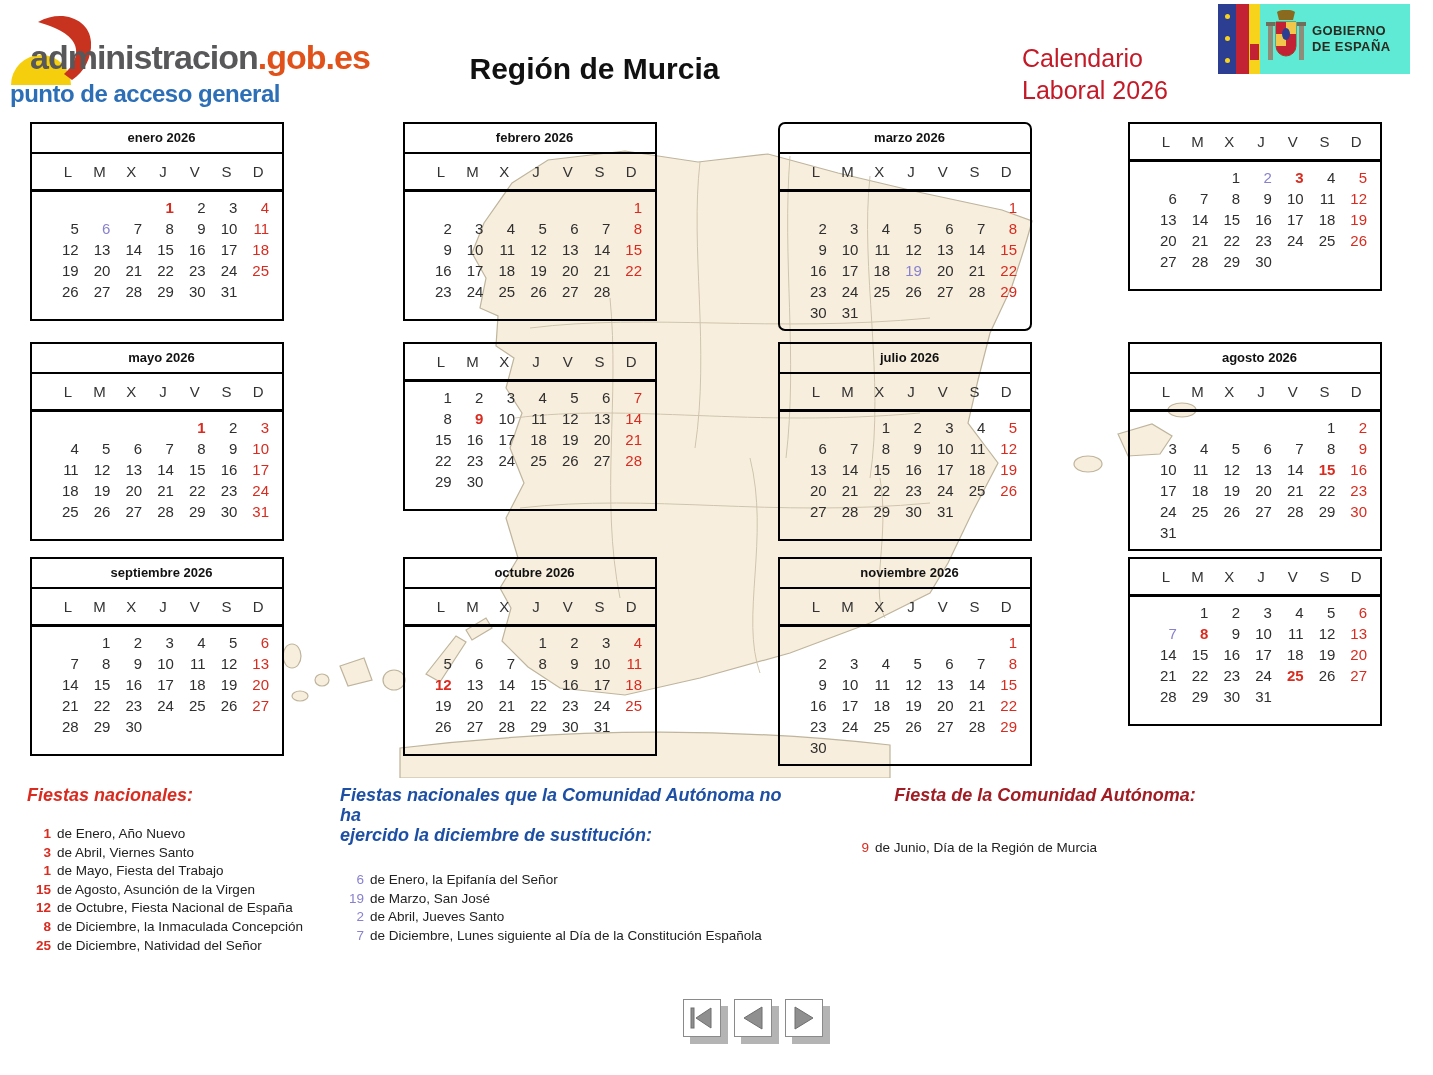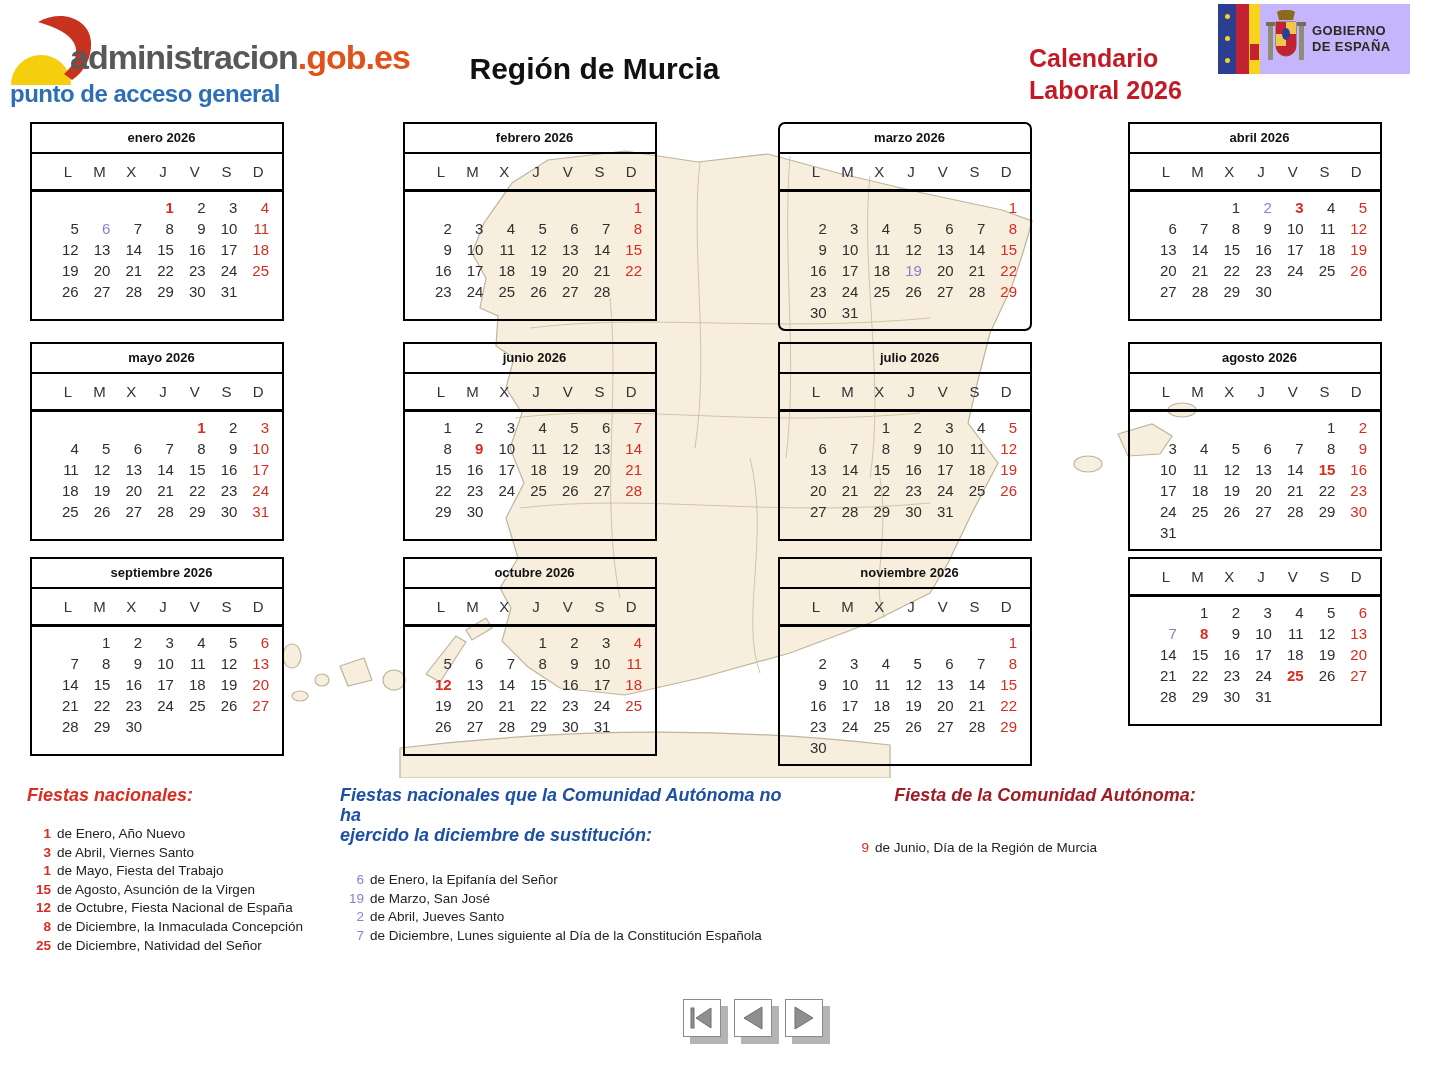--- a/index.html
+++ b/index.html
@@ -2,32 +2,32 @@
 <html style="--red: #d92b1f; --violet: #8781ce; --hdr-red: #c41a27; --blue: #1d4fa5; --dkred: #a21c24;"><head>
 <meta charset="utf-8">
 <style>
   html,body{margin:0;padding:0;background:#fff;}
   #page{position:relative;width:1433px;height:1075px;background:#fff;overflow:hidden;
         font-family:"Liberation Sans",sans-serif;}
 
   
   #logo-block{position:absolute;left:6px;top:2px;width:420px;height:110px;}
   #logo-swoosh{position:absolute;left:2px;top:6px;}
-  #logo-line1{position:absolute;left:24px;top:36px;font-size:34px;font-weight:bold;letter-spacing:-1px;white-space:nowrap;margin-left:40px;}
+  #logo-line1{position:absolute;left:24px;top:36px;font-size:34px;font-weight:bold;letter-spacing:-1px;white-space:nowrap;}
   .logo-main{color:#58585a;}
   .logo-domain{color:#e0521a;}
   #logo-line2{position:absolute;left:4px;top:78px;font-size:24px;font-weight:bold;color:#2d6fb7;letter-spacing:-0.5px;white-space:nowrap;}
 
   #page-title{position:absolute;left:0;top:52px;width:1189px;text-align:center;
               font-size:30px;font-weight:bold;color:#111;}
 
-  #cal-title{position:absolute;left:1022px;top:42px;font-size:25px;font-weight:bold;
-             color:var(--hdr-red,#c41a27);line-height:32px;white-space:nowrap;margin-left:7px;}
-
-  #gov-logo{position:absolute;left:1218px;top:4px;width:192px;height:70px;background:#c4b5fd;display:flex;}
+  #cal-title{position:absolute;left:1022px;top:42px;font-size:25px;font-weight:normal;
+             color:var(--hdr-red,#c41a27);line-height:32px;white-space:nowrap;}
+
+  #gov-logo{position:absolute;left:1218px;top:4px;width:192px;height:70px;background:#5eead4;display:flex;}
   .gov-blue{width:18px;height:70px;background:#2b3e92;position:relative;}
   .gov-blue i{position:absolute;left:7px;width:5px;height:5px;border-radius:50%;background:#f8d31b;}
   .gov-red{width:13px;height:70px;background:#c22233;}
   .gov-yellow{width:11px;height:70px;background:#f8d31b;position:relative;}
   .gov-yellow i{position:absolute;left:1px;bottom:14px;width:9px;height:16px;background:#c22233;}
   .gov-arms{width:52px;height:70px;display:flex;align-items:center;justify-content:center;}
   .gov-text{flex:1;display:flex;flex-direction:column;justify-content:center;font-size:13px;
             font-weight:bold;color:#2a2a20;line-height:16px;letter-spacing:0.4px;}
 
   
@@ -342,21 +342,20 @@
             <span class="day">31</span>
             <span class="day"></span>
             <span class="day"></span>
             <span class="day"></span>
             <span class="day"></span>
             <span class="day"></span>
           </div>
         </div>
       </div>
       <div class="month" style="left: 1128px; top: 122px;">
-        <div class="m-title">abril 2026</div>
         <div class="m-head">
           <span>L</span>
           <span>M</span>
           <span>X</span>
           <span>J</span>
           <span>V</span>
           <span>S</span>
           <span>D</span>
         </div>
         <div class="m-body">
@@ -460,21 +459,20 @@
             <span class="day">26</span>
             <span class="day">27</span>
             <span class="day">28</span>
             <span class="day">29</span>
             <span class="day">30</span>
             <span class="day red">31</span>
           </div>
         </div>
       </div>
       <div class="month" style="left: 403px; top: 342px;">
-        <div class="m-title">junio 2026</div>
         <div class="m-head">
           <span>L</span>
           <span>M</span>
           <span>X</span>
           <span>J</span>
           <span>V</span>
           <span>S</span>
           <span>D</span>
         </div>
         <div class="m-body">

